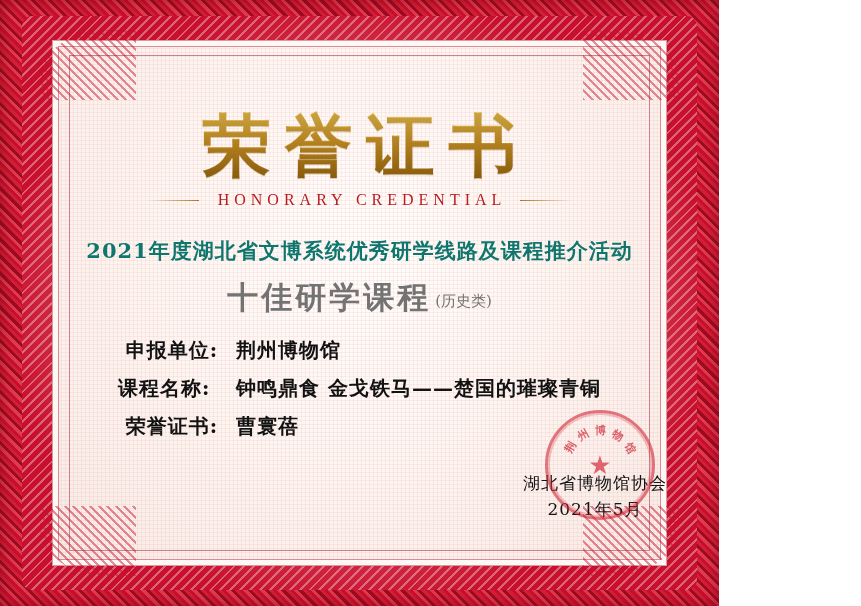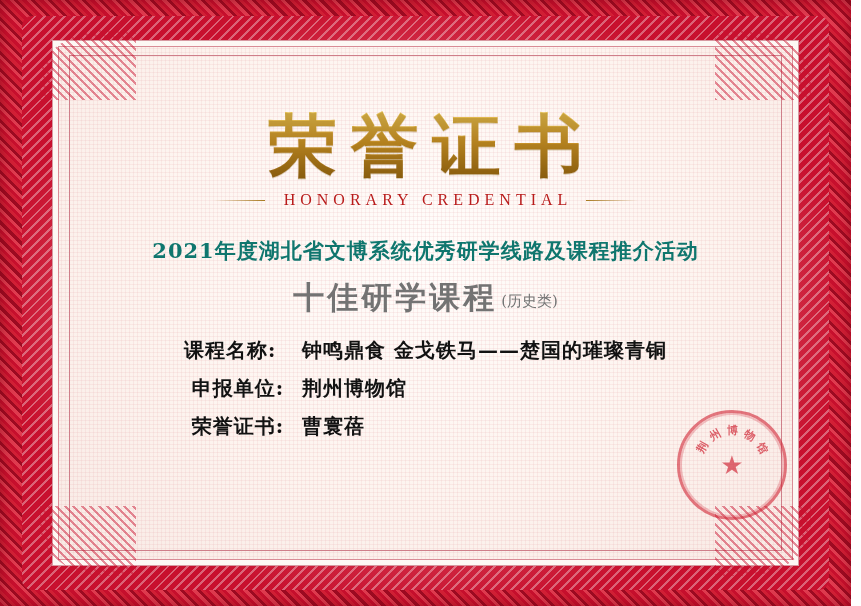--- a/index.html
+++ b/index.html
@@ -10,21 +10,21 @@
   body {
     width: 861px;
     height: 606px;
     font-family: "DejaVu Sans", sans-serif;
     overflow: hidden;
   }
 
   
   .certificate {
     position: relative;
-    width: 851px;
+    width: 719px;
     height: 606px;
     background: #fdf8f4;
     box-sizing: border-box;
     overflow: hidden;
   }
 
   
   .border-band {
     position: absolute;
     inset: 0;
@@ -265,38 +265,42 @@
 
     <div class="event-line">2021年度湖北省文博系统优秀研学线路及课程推介活动</div>
 
     <div class="award-line">
       <span>十佳研学课程</span>
       <span class="category">(历史类)</span>
     </div>
 
     <div class="fields">
 
+      <div class="field-row r2">
+        <span class="field-label">申报单位:</span>
+        <span class="field-value">荆州博物馆</span>
+      </div>
+
       <div class="field-row r1">
         <span class="field-label">课程名称:</span>
         <span class="field-value">钟鸣鼎食 金戈铁马——楚国的璀璨青铜</span>
       </div>
 
-      <div class="field-row r2">
-        <span class="field-label">申报单位:</span>
-        <span class="field-value">荆州博物馆</span>
-      </div>
-
       <div class="field-row r3">
         <span class="field-label">荣誉证书:</span>
         <span class="field-value">曹寰蓓</span>
       </div>
 
     </div>
   </div>
 
+  <div class="signature">
+    <div>湖北省博物馆协会</div>
+    <div>2021年5月</div>
+  </div>
 
   <div class="seal">
     <div class="star">★</div>
     <div class="seal-text">
         <span style="transform: rotate(-150deg) translate(36px) rotate(90deg) translate(-5px, -6px);">荆</span>
         <span style="transform: rotate(-120deg) translate(36px) rotate(90deg) translate(-5px, -6px);">州</span>
         <span style="transform: rotate(-90deg) translate(36px) rotate(90deg) translate(-5px, -6px);">博</span>
         <span style="transform: rotate(-60deg) translate(36px) rotate(90deg) translate(-5px, -6px);">物</span>
         <span style="transform: rotate(-30deg) translate(36px) rotate(90deg) translate(-5px, -6px);">馆</span>
       </div>

